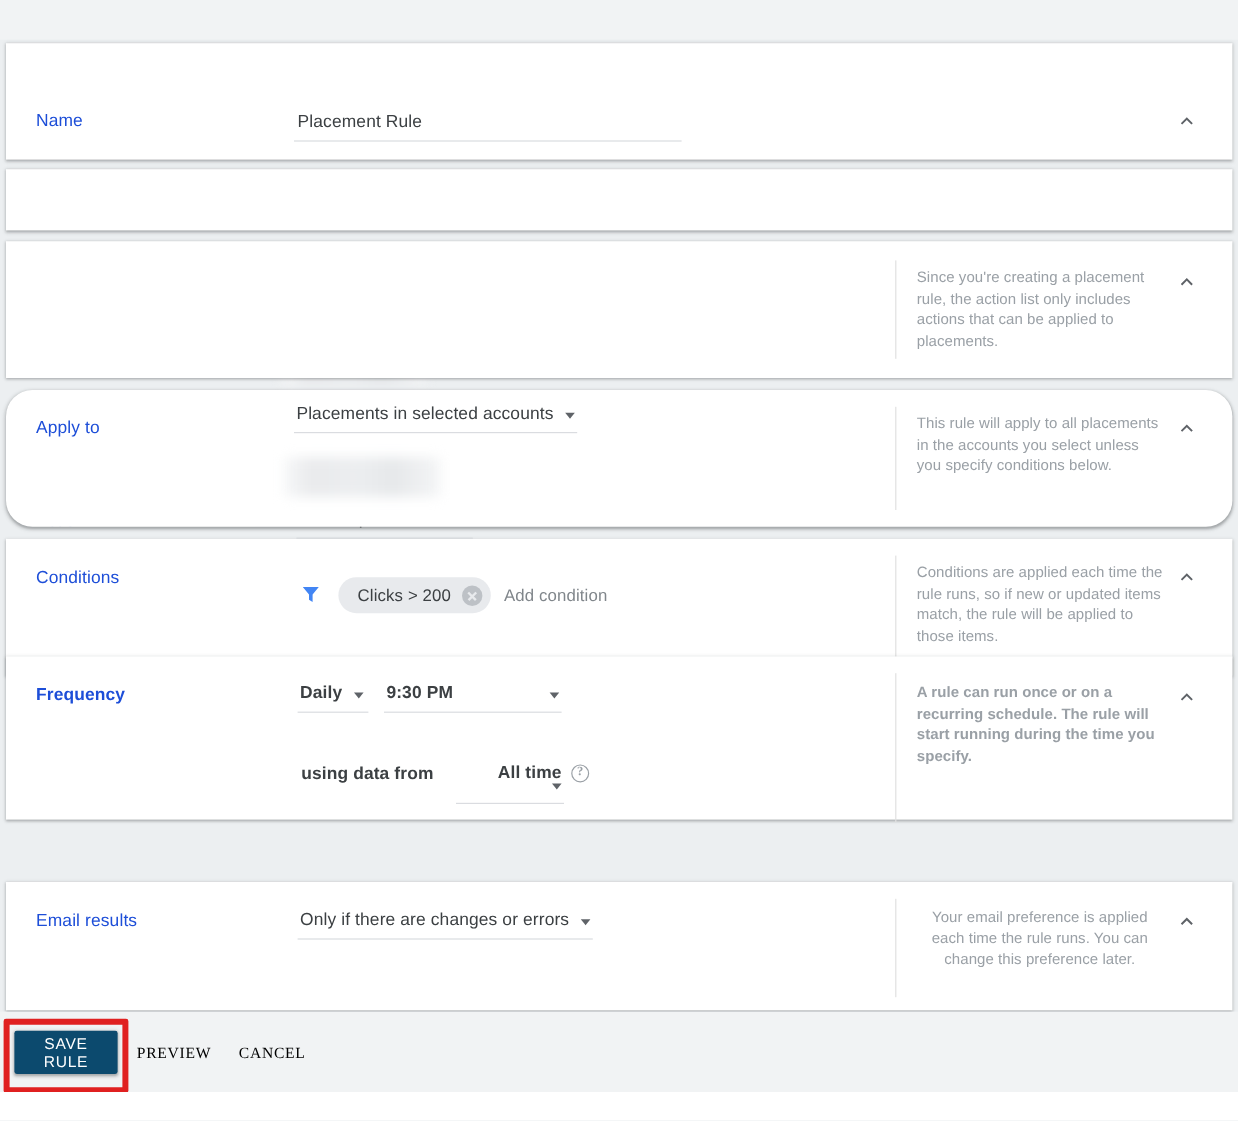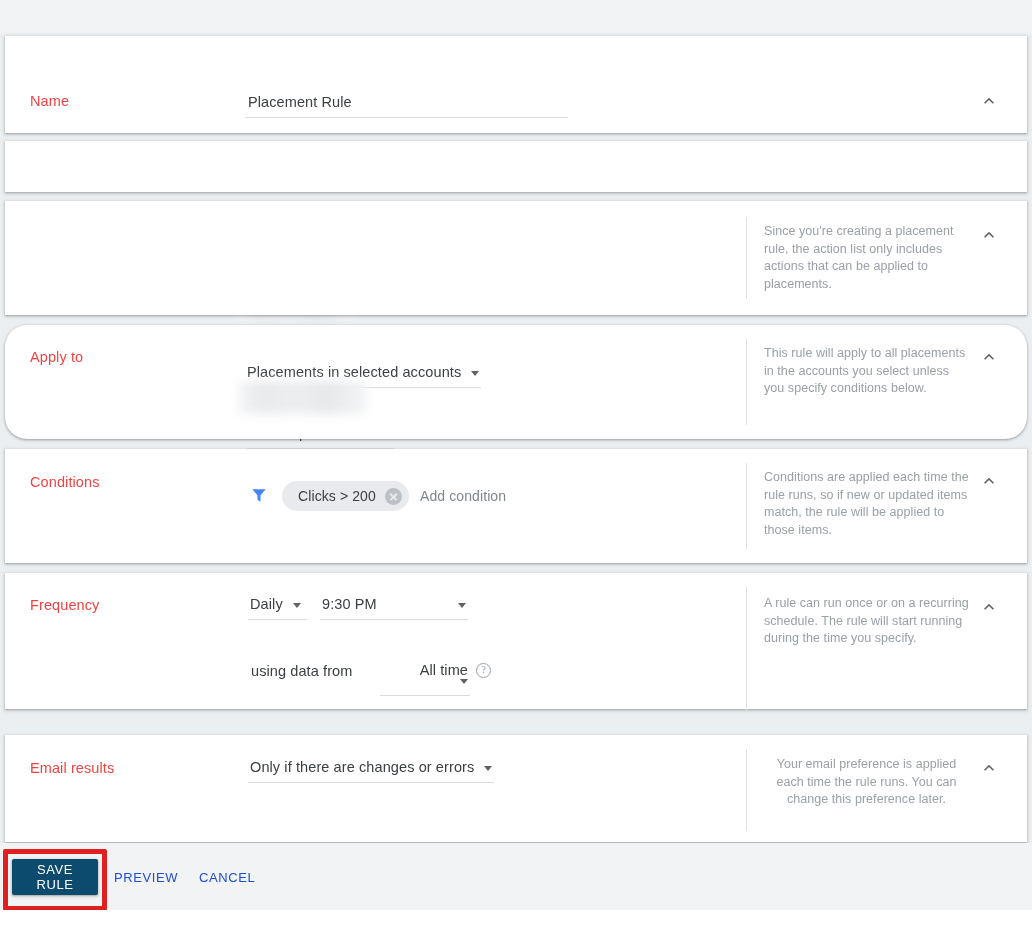--- a/index.html
+++ b/index.html
@@ -35,21 +35,21 @@
   .card-inner {
     position: relative;
     width: 100%; height: 100%;
     display: block;
   }
 
   .field-label {
     position: absolute;
     left: 25px;
     font-size: 14.5px;
-    color: #ef4444;
+    color: #1d4ed8;
     letter-spacing: .1px;
     white-space: nowrap;
   }
 
   
   .text-input {
     width: 323px;
     border: none;
     border-bottom: 1px solid #dadce0;
     outline: none;
@@ -202,26 +202,26 @@
     border: none;
     border-radius: 2px;
     cursor: pointer;
     font-family: "Liberation Sans", sans-serif;
     box-shadow: 0 1px 2px rgba(60,64,67,.30), 0 1px 3px 1px rgba(60,64,67,.15);
   }
   .text-btn {
     position: absolute;
     background: transparent;
     border: none;
-    color: #1d4ed8;
+    color: #000000;
     font-size: 13px;
     font-weight: normal;
     letter-spacing: .6px;
     cursor: pointer;
-    font-family: Liberation Sans, sans-serif;
+    font-family: Liberation Serif, serif;
     padding: 0;
   }
   .annotation-box {
     position: absolute;
     border: 5px solid #e02020;
     border-radius: 2px;
     pointer-events: none;
   }
   .bottom-filler {
     position: absolute;
@@ -275,21 +275,21 @@
           <path d="M7.4 15.4 12 10.8l4.6 4.6 1.4-1.4-6-6-6 6z" fill="#5f6368"></path>
         </svg>
       </div>
     </div>
   </div>
 
   <div class="card" style="top:325px; height:114px;border-radius:22px;">
     <div class="card-inner">
       <div class="field-label" style="top:24px;">Apply to</div>
 
-      <div class="select" style="position:absolute; left:240px; top:39px;">
+      <div class="select" style="position:absolute; left:240px; top:12px;">
         <span class="sel-text">Placements in selected accounts</span>
         <span class="caret"></span>
       </div>
 
       <div class="redact" style="position:absolute; left:232px; top:56px; width:130px; height:33px;"></div>
 
       <div class="help-rule" style="top:14px; height:86px;"></div>
       <div class="help-text" style="top:20px;">This rule will apply to all placements in the accounts you select unless you specify conditions below.</div>
 
       <div class="chevron" style="top:22px;">
@@ -321,21 +321,21 @@
       <div class="help-text" style="top:20px;">Conditions are applied each time the rule runs, so if new or updated items match, the rule will be applied to those items.</div>
 
       <div class="chevron" style="top:22px;">
         <svg width="20" height="20" viewBox="0 0 24 24">
           <path d="M7.4 15.4 12 10.8l4.6 4.6 1.4-1.4-6-6-6 6z" fill="#5f6368"></path>
         </svg>
       </div>
     </div>
   </div>
 
-  <div class="card" style="top:573px; height:136px;">
+  <div class="card" style="top:547px; height:136px;font-weight:bold;">
     <div class="card-inner">
       <div class="field-label" style="top:24px;">Frequency</div>
 
       <div class="select" style="position:absolute; left:243px; top:23px; width:59px;">
         <span class="sel-text">Daily</span>
         <span class="caret"></span>
       </div>
 
       <div class="select wide" style="position:absolute; left:315px; top:23px; width:148px;">
         <span class="sel-text">9:30 PM</span>

